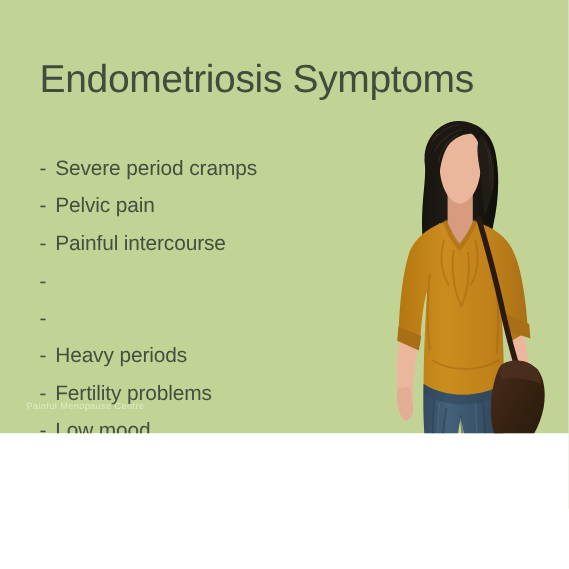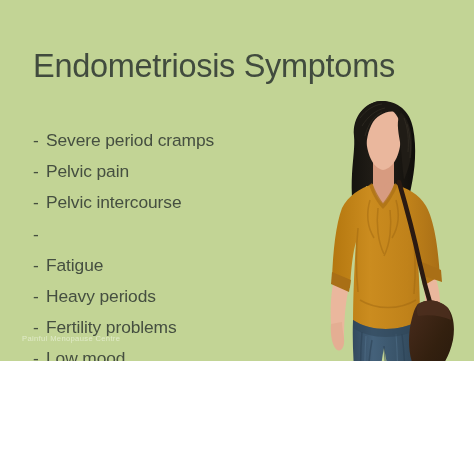--- a/index.html
+++ b/index.html
@@ -119,28 +119,27 @@
     <li>
       <span class="dash">-</span>
       <span>Severe period cramps</span>
     </li>
     <li>
       <span class="dash">-</span>
       <span>Pelvic pain</span>
     </li>
     <li>
       <span class="dash">-</span>
-      <span>Pelvic intercourse</span>
-    </li>
-    <li>
-      <span class="dash">-</span>
-    </li>
-    <li>
-      <span class="dash">-</span>
-      <span>Fatigue</span>
+      <span>Painful intercourse</span>
+    </li>
+    <li>
+      <span class="dash">-</span>
+    </li>
+    <li>
+      <span class="dash">-</span>
     </li>
     <li>
       <span class="dash">-</span>
       <span>Heavy periods</span>
     </li>
     <li>
       <span class="dash">-</span>
       <span>Fertility problems</span>
     </li>
     <li>

